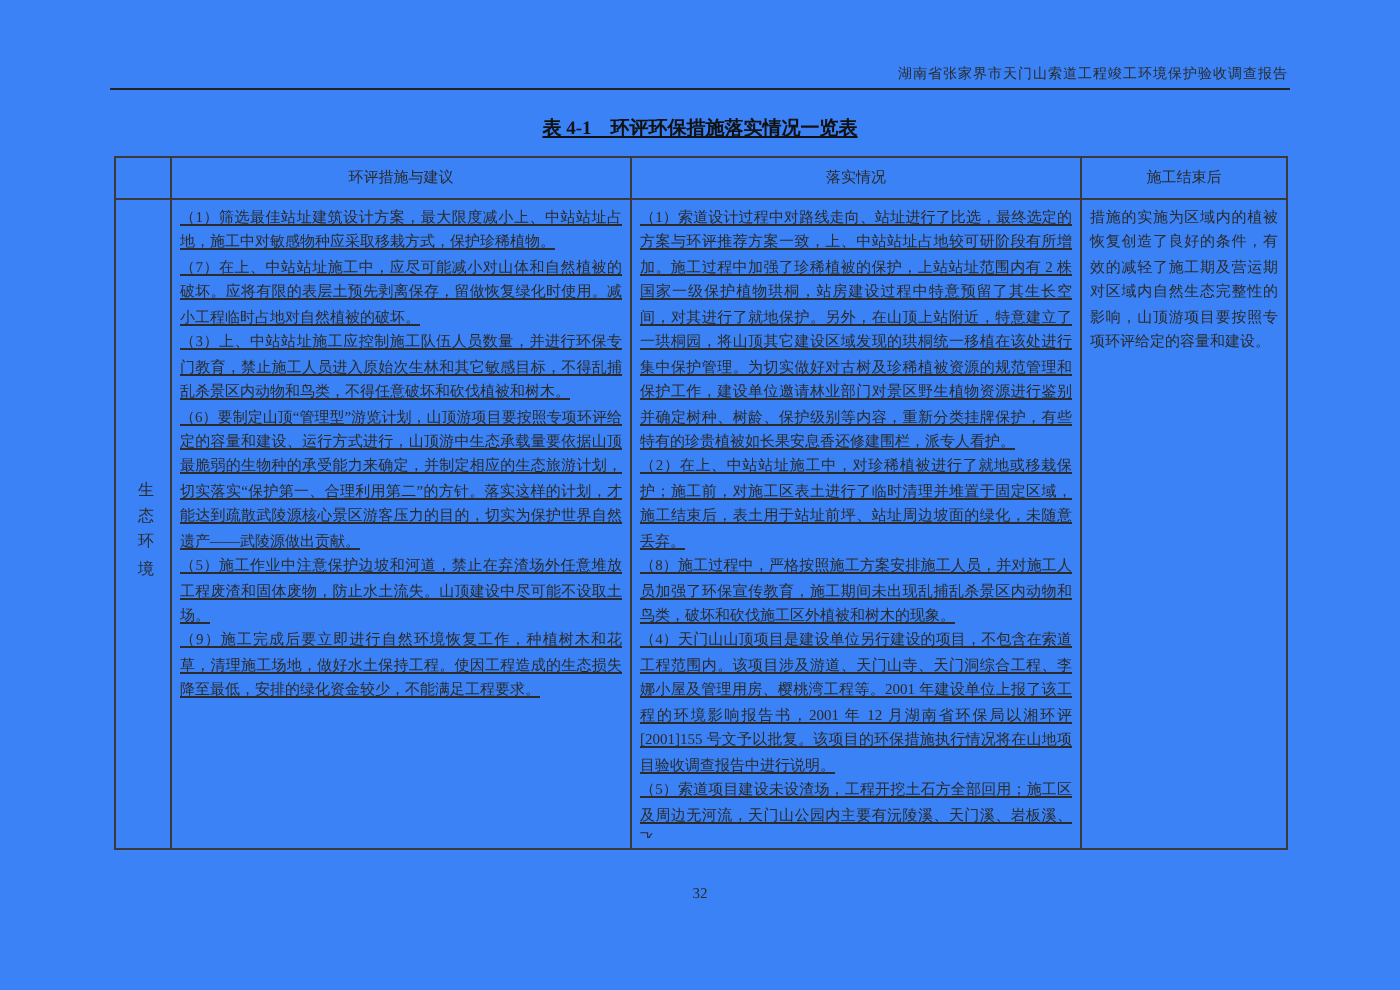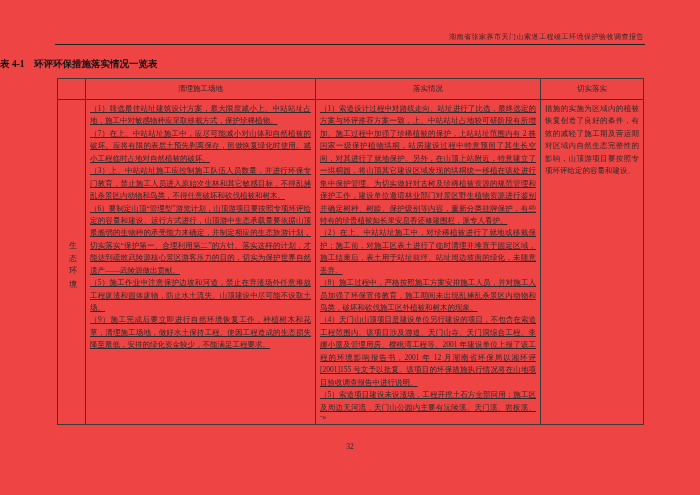--- a/index.html
+++ b/index.html
@@ -2,21 +2,21 @@
 <html><head>
 <meta charset="utf-8">
 <style>
   * { box-sizing: border-box; margin: 0; padding: 0; }
   html, body { background: #e8e8e8; }
   .page {
     position: relative;
     width: 700px;
     height: 495px;
     margin: 0 auto;
-    background: #ef4444;
+    background: #3b82f6;
     font-family: "Liberation Serif", "DejaVu Serif", serif;
     color: #1f1f1f;
     overflow: hidden;
   }
   .running-header {
     position: absolute;
     top: 32px;
     right: 56px;
     font-size: 7px;
     letter-spacing: 0.5px;
@@ -29,24 +29,25 @@
     left: 55px;
     width: 590px;
     height: 0;
     border-top: 1.6px solid #222222;
   }
   .table-title {
     position: absolute;
     top: 58px;
     left: 0;
     width: 100%;
-    text-align: left;
+    text-align: center;
     font-weight: bold;
     font-size: 9.5px;
     color: #111111;
+    text-decoration: underline;
   }
   table.measures {
     position: absolute;
     top: 78px;
     left: 57px;
     width: 586px;
     border-collapse: collapse;
     table-layout: fixed;
   }
   table.measures th, table.measures td {
@@ -111,23 +112,23 @@
   <table class="measures">
     <colgroup>
       <col class="c-cat">
         <col class="c-meas">
         <col class="c-impl">
         <col class="c-eff">
     </colgroup>
     <thead>
       <tr>
         <th></th>
-        <th>清理施工场地</th>
+        <th>环评措施与建议</th>
         <th>落实情况</th>
-        <th>切实落实</th>
+        <th>施工结束后</th>
       </tr>
     </thead>
     <tbody>
       <tr>
         <td class="cat-cell">
           <span class="vertical-text">生态环境</span>
         </td>
         <td>
           <div class="cell-inner">
               <p>（1）筛选最佳站址建筑设计方案，最大限度减小上、中站站址占地，施工中对敏感物种应采取移栽方式，保护珍稀植物。</p>

